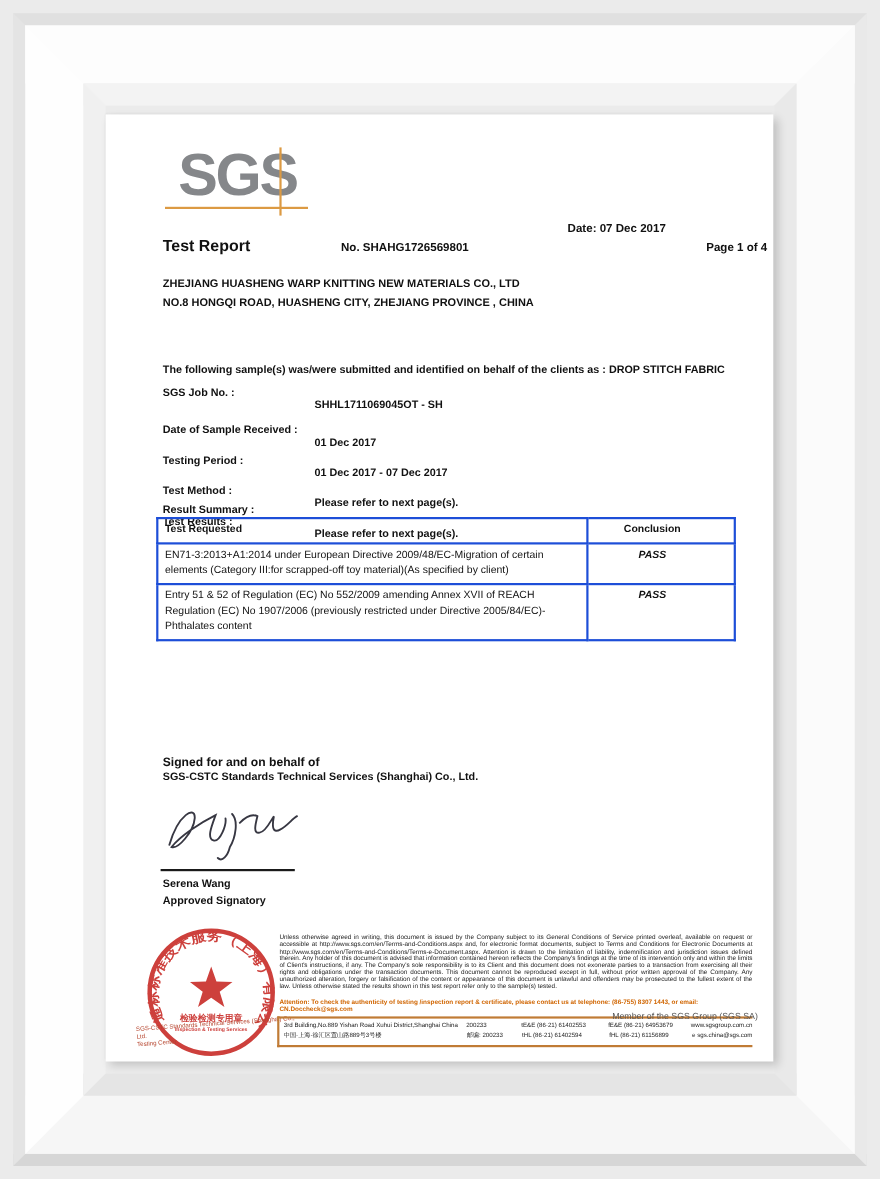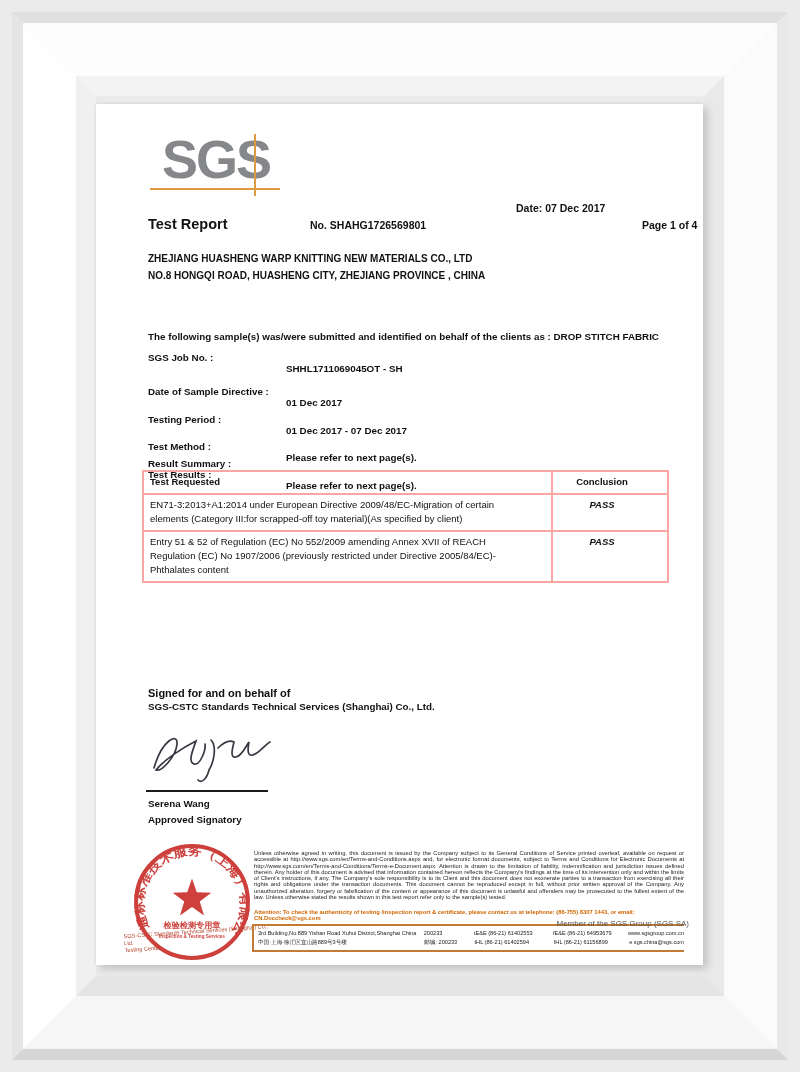--- a/index.html
+++ b/index.html
@@ -31,23 +31,23 @@
 
   .fields { position:absolute; left:52px; top:246px; right:30px; font-size:9.8px; color:#111; }
   .frow { display:flex; line-height:16.4px; }
   .frow.first { margin-bottom:7px; }
   .flabel { width:138px; font-weight:600; }
   .fval { flex:1; font-weight:600;margin-top:11px; }
 
   .rs-label { position:absolute; left:52px; top:354px; font-size:9.8px; font-weight:600; color:#111; }
 
   table.results { position:absolute; left:46px; top:366px; width:527px; border-collapse:collapse; font-size:9.5px; color:#111; }
-  table.results th, table.results td { border:2px solid #fca5a5; padding:3px 22px 4px 6px; line-height:14px; vertical-align:top; }
+  table.results th, table.results td { border:2px solid #1d4ed8; padding:3px 22px 4px 6px; line-height:14px; vertical-align:top; }
   table.results th.t { text-align:left; font-weight:bold; height:22px; }
-  table.results th.c { text-align:center; font-weight:bold; width:116px; }
+  table.results th.c { text-align:center; font-weight:bold; width:134px; }
   table.results td.pass { text-align:center; font-weight:600;font-style:italic; }
 
   .sig1 { position:absolute; left:52px; top:583px; font-size:11px; font-weight:600; color:#111; }
   .sig2 { position:absolute; left:52px; top:597px; font-size:9.8px; font-weight:600; color:#111; }
   .sig-svg { position:absolute; left:52px; top:622px; }
   .sig-line { position:absolute; left:50px; top:686px; width:122px; height:2px; background:#1a1a1a; }
   .sig-name { position:absolute; left:52px; top:694px; font-size:9.8px; font-weight:600; color:#111; }
   .sig-role { position:absolute; left:52px; top:710px; font-size:9.8px; font-weight:600; color:#111; }
 
   
@@ -95,21 +95,21 @@
     </div>
 
     <div class="sample">The following sample(s) was/were submitted and identified on behalf of the clients as : DROP STITCH FABRIC</div>
 
     <div class="fields">
       <div class="frow first">
         <div class="flabel">SGS Job No. :</div>
         <div class="fval">SHHL1711069045OT - SH</div>
       </div>
       <div class="frow">
-        <div class="flabel">Date of Sample Directive :</div>
+        <div class="flabel">Date of Sample Received :</div>
         <div class="fval">01 Dec 2017</div>
       </div>
       <div class="frow">
         <div class="flabel">Testing Period :</div>
         <div class="fval">01 Dec 2017 - 07 Dec 2017</div>
       </div>
       <div class="frow">
         <div class="flabel">Test Method :</div>
         <div class="fval">Please refer to next page(s).</div>
       </div>

